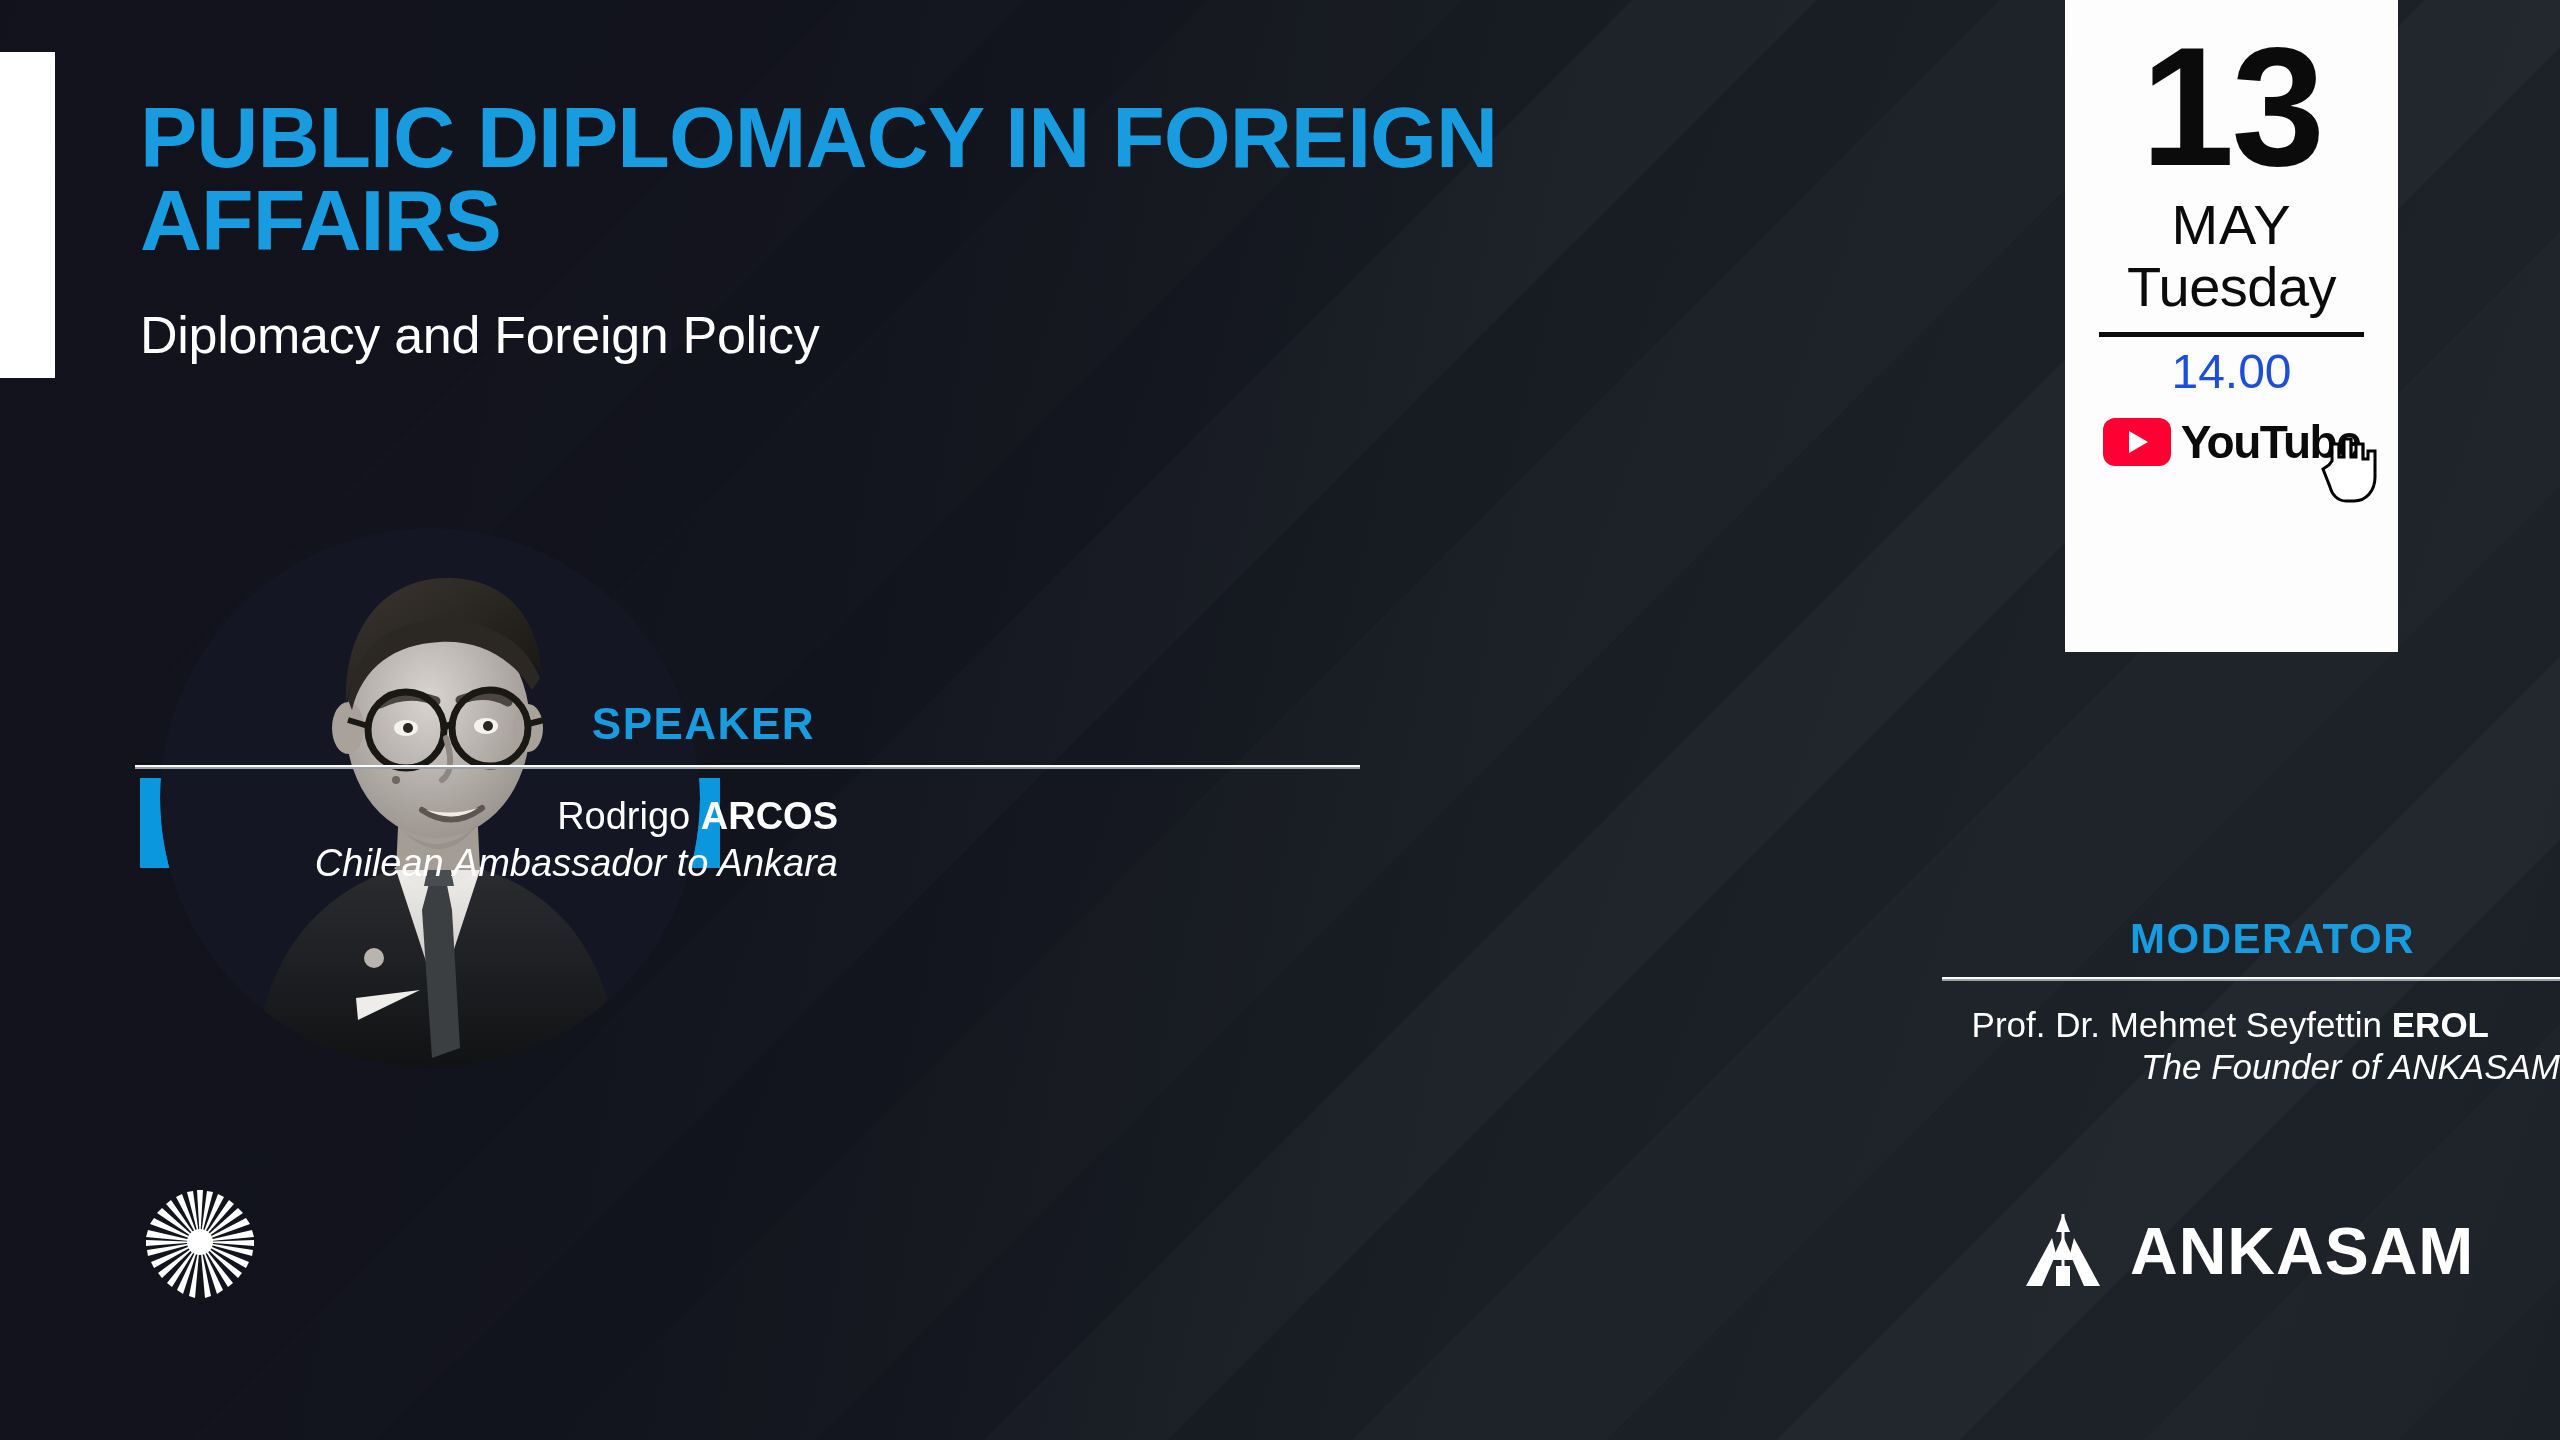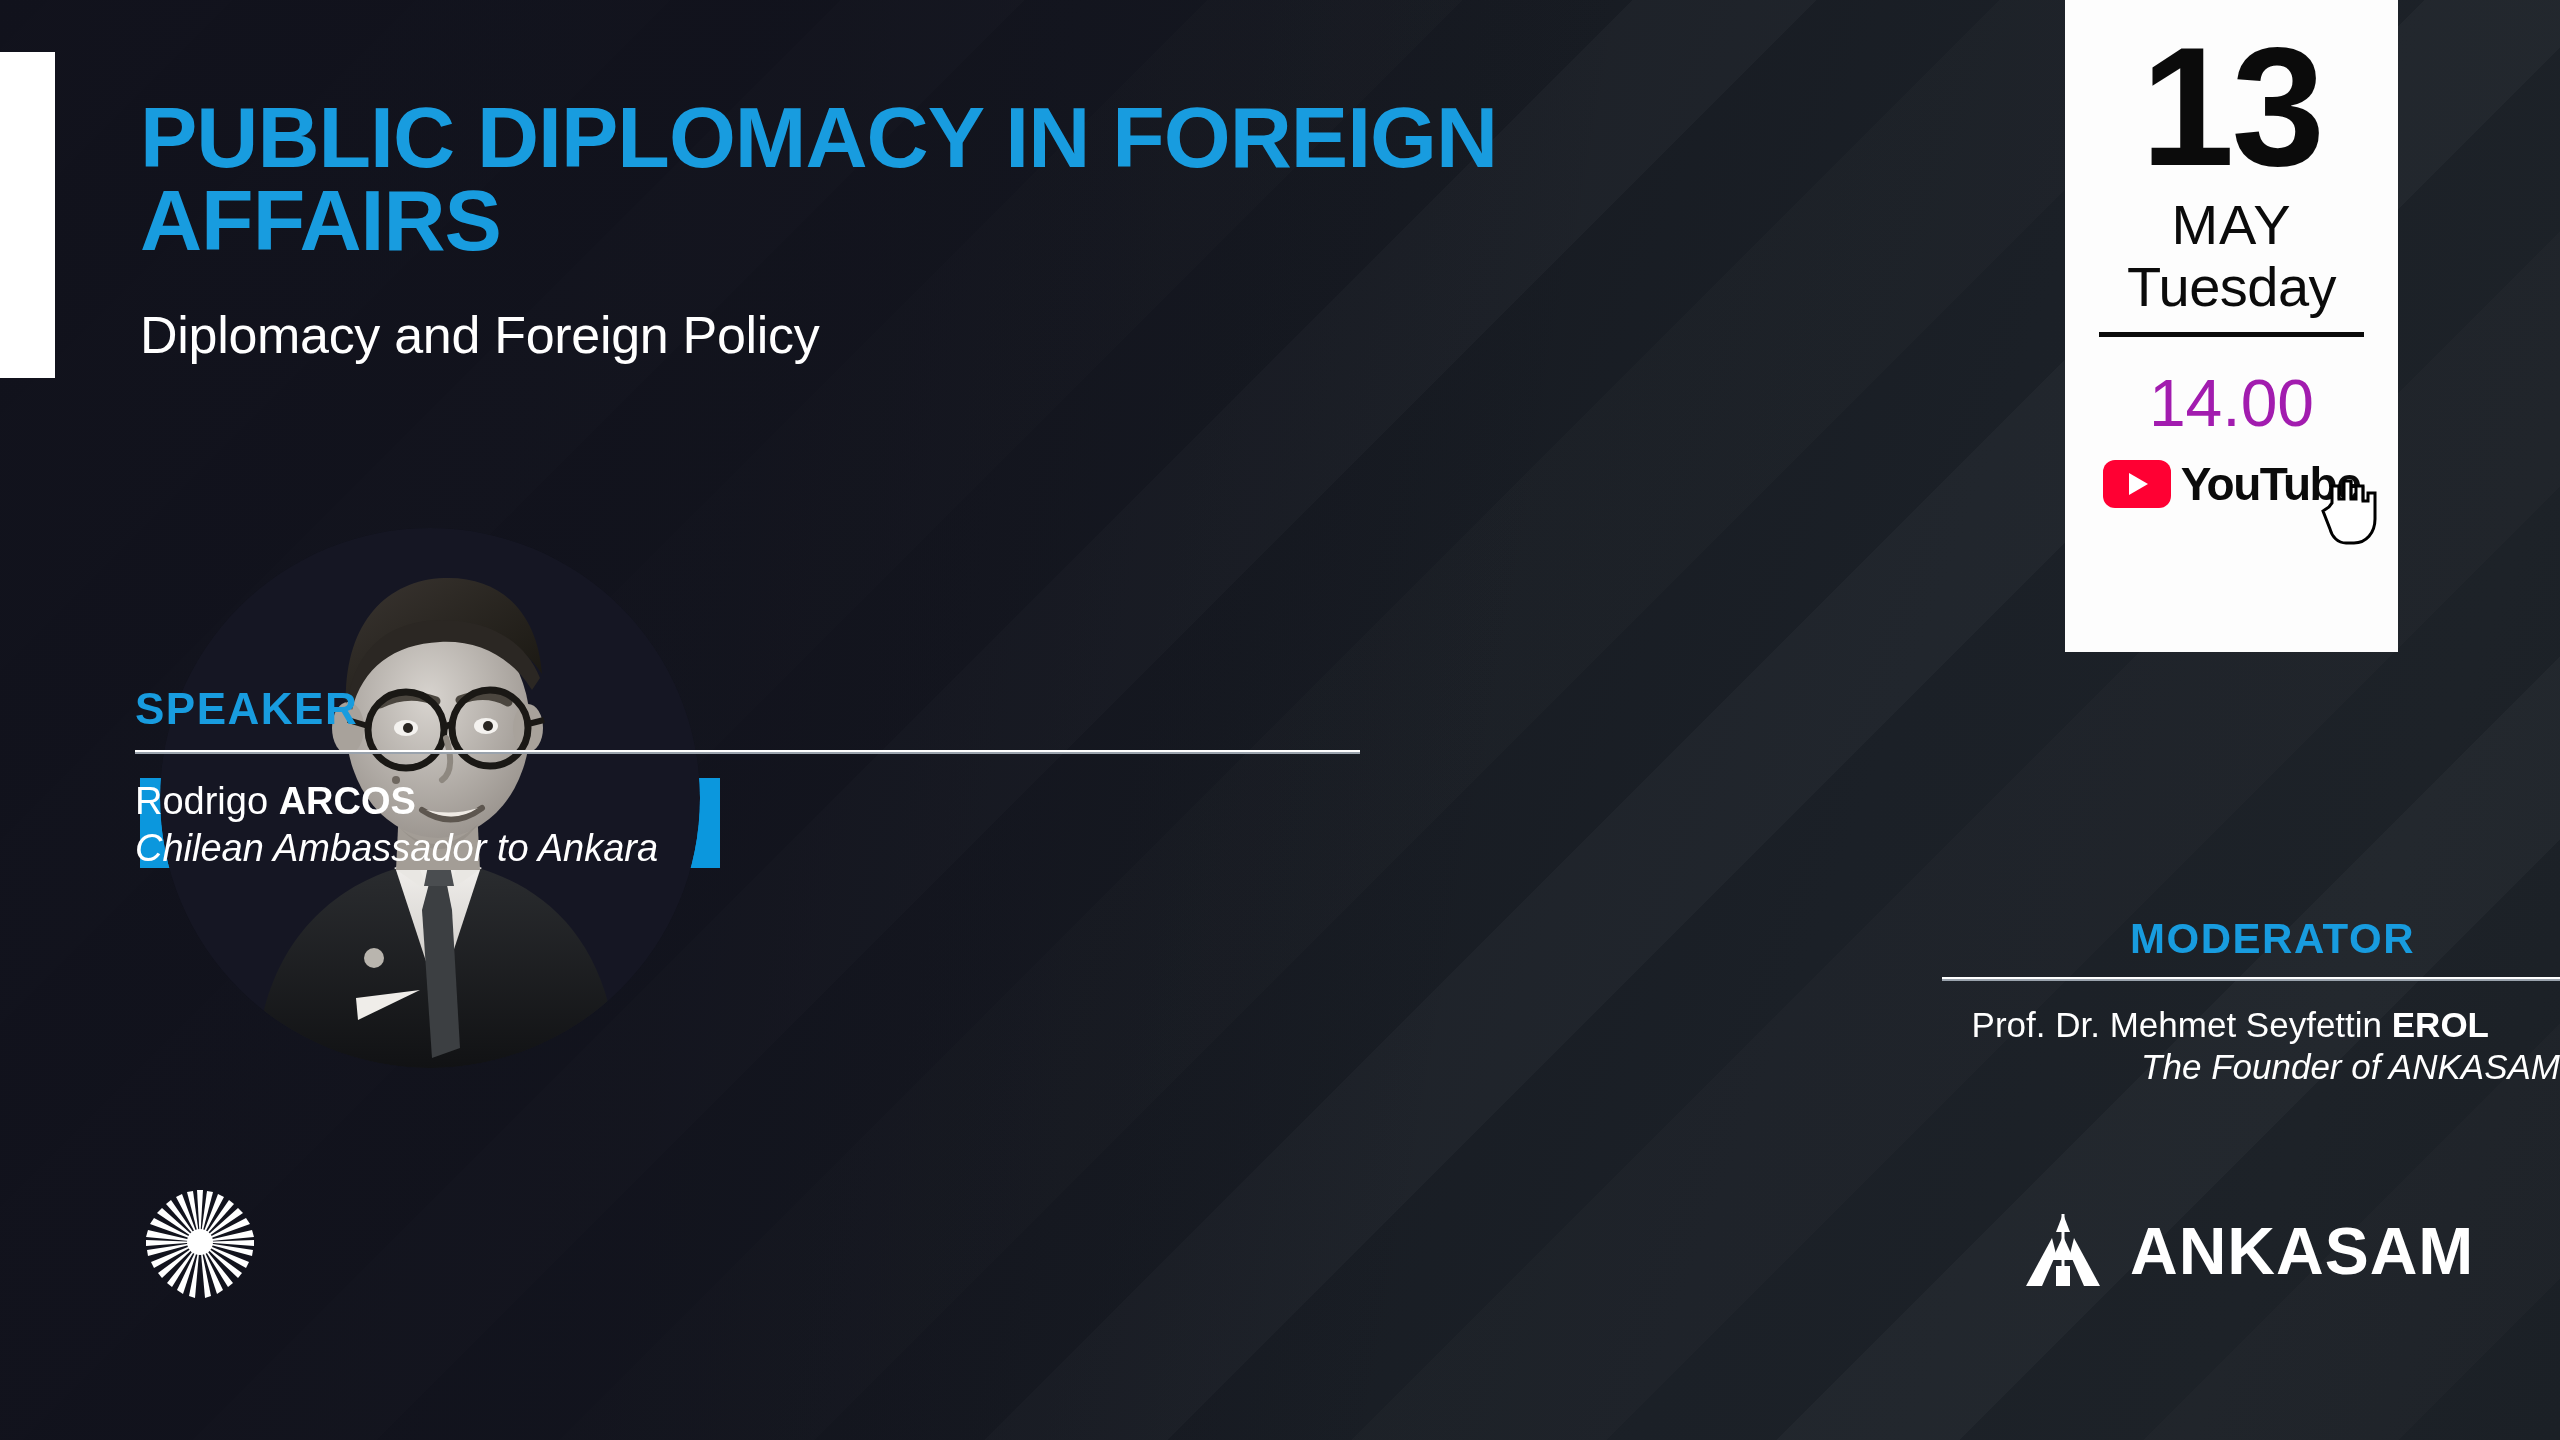--- a/index.html
+++ b/index.html
@@ -87,23 +87,23 @@
   #portrait-circle {
     position:absolute; left:20px; top:0;
     width:540px; height:540px;
     border-radius:50%;
     overflow:hidden;
   }
   #portrait-circle svg { display:block; width:540px; height:540px; }
 
   
   #speaker-block {
-    position:absolute; left:135px; top:684px;
+    position:absolute; left:135px; top:699px;
     width:1225px;
-    text-align:left;
+    text-align:right;
   }
   #speaker-kicker {
     color:#189cdf;
     font-size:44px;
     font-weight:bold;
     letter-spacing:1.5px;
     padding-right:545px;
   }
   #speaker-rule {
     margin-top:16px;
@@ -185,23 +185,23 @@
     font-weight:normal;
     letter-spacing:-0.5px;
     line-height:1.06;
   }
   #date-divider {
     margin-top:16px;
     width:265px; height:5px;
     background:#0b0b0b;
   }
   #date-time {
-    margin-top:28px;
-    color:#a21caf;
-    font-size:66px;
+    margin-top:7px;
+    color:#1d4ed8;
+    font-size:48px;
     font-weight:normal;
     letter-spacing:0px;
   }
   
   #yt-badge {
     position:relative;
     margin-top:16px;
     display:flex; align-items:center; gap:10px;
   }
   #yt-mark {

